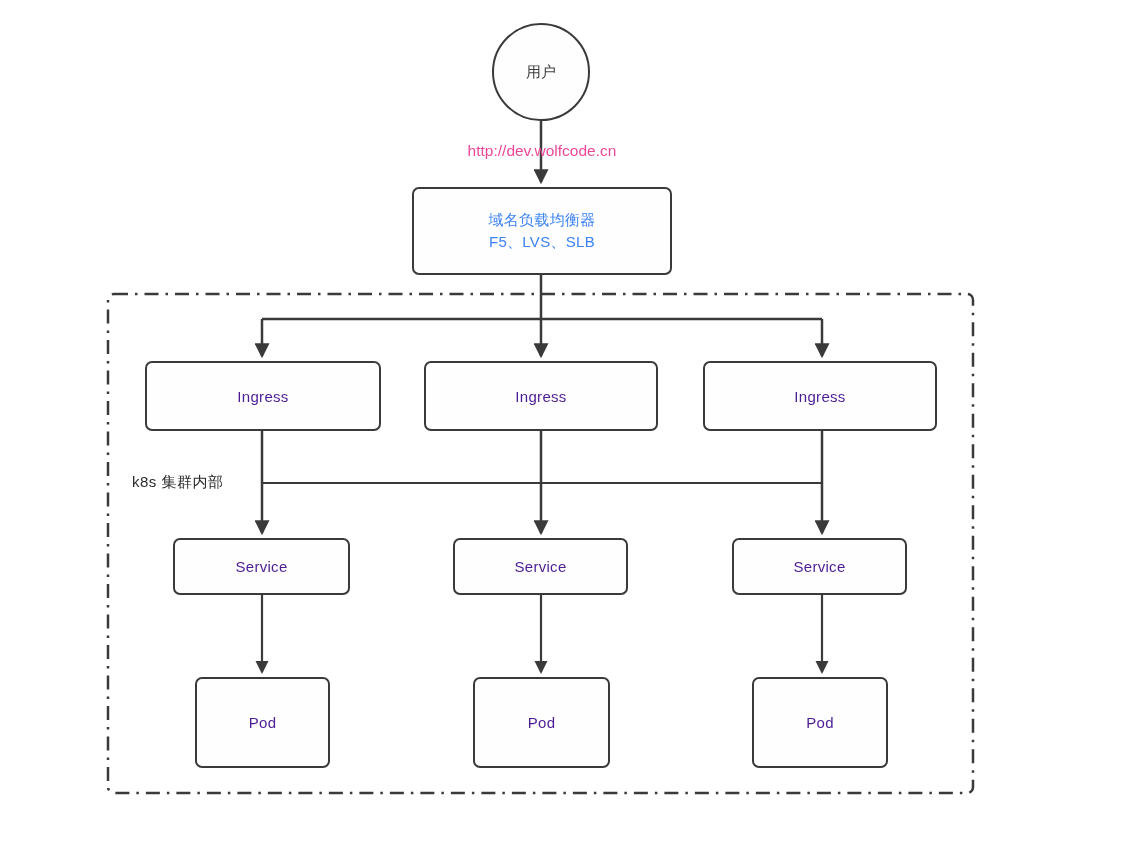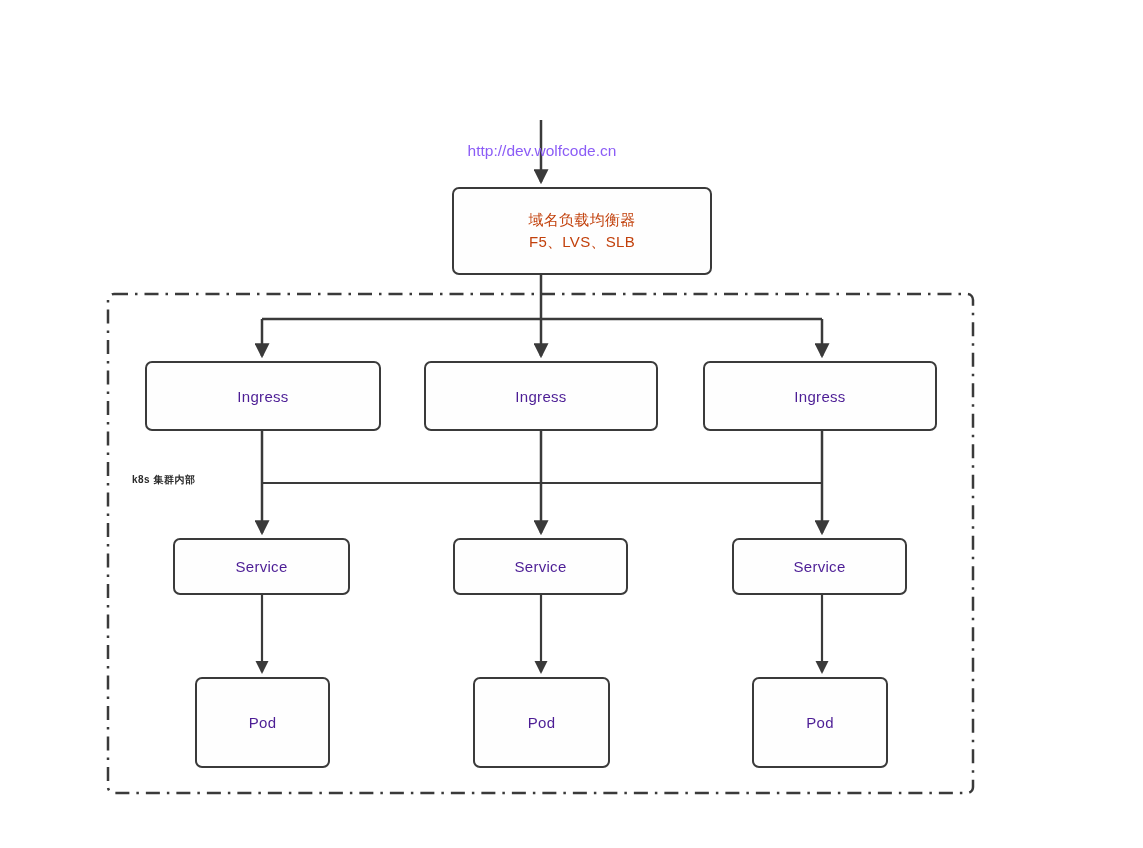--- a/index.html
+++ b/index.html
@@ -19,28 +19,28 @@
     color: #4c1d95; font-size: 15px; letter-spacing: .3px;
   }
   .circle-node {
     position: absolute;
     background: #fefefe;
     border: 2px solid #3a3a3a;
     border-radius: 50%;
     display: flex; align-items: center; justify-content: center;
     color: #3f3f3f; font-size: 15px;
   }
-  .lb-node { flex-direction: column; line-height: 1.5; color: #c2410c; margin-left: 40px; }
+  .lb-node { flex-direction: column; line-height: 1.5; color: #3b82f6; }
   .free-label {
     position: absolute; text-align: center;
-    color: #8b5cf6; font-size: 15.5px;
+    color: #ec4899; font-size: 15.5px;
   }
   .cluster-label {
     position: absolute;
-    color: #2b2b2b; font-size: 10px; font-weight: bold;
+    color: #2b2b2b; font-size: 15px; font-weight: normal;
     letter-spacing: .5px;
     text-align: right;
   }
 </style>
 </head>
 <body>
 
 <div class="stage">
 
   <svg class="wires" viewBox="0 0 1143 848" aria-hidden="true">
@@ -66,20 +66,23 @@
     <path d="M262,483 L822,483" fill="none" stroke="#3a3a3a" stroke-width="2.2"></path>
     <path d="M262,483 L262,533" fill="none" stroke="#3a3a3a" stroke-width="2.5" marker-end="url(#arrow)"></path>
     <path d="M541,431 L541,533" fill="none" stroke="#3a3a3a" stroke-width="2.5" marker-end="url(#arrow)"></path>
     <path d="M822,483 L822,533" fill="none" stroke="#3a3a3a" stroke-width="2.5" marker-end="url(#arrow)"></path>
 
     <path d="M262,595 L262,672" fill="none" stroke="#3a3a3a" stroke-width="2.2" marker-end="url(#arrow)"></path>
     <path d="M541,595 L541,672" fill="none" stroke="#3a3a3a" stroke-width="2.2" marker-end="url(#arrow)"></path>
     <path d="M822,595 L822,672" fill="none" stroke="#3a3a3a" stroke-width="2.2" marker-end="url(#arrow)"></path>
   </svg>
 
+  <div class="circle-node" style="left:492px; top:23px; width:98px; height:98px;">
+    <span>用户</span>
+  </div>
 
   <div class="free-label" style="left:442px; top:142px; width:200px;">http://dev.wolfcode.cn</div>
 
   <div class="node lb-node" style="left:412px; top:187px; width:260px; height:88px;">
     <span>域名负载均衡器</span>
     <span>F5、LVS、SLB</span>
   </div>
 
   <div class="cluster-label" style="left:132px; top:473px;">k8s 集群内部</div>
 

